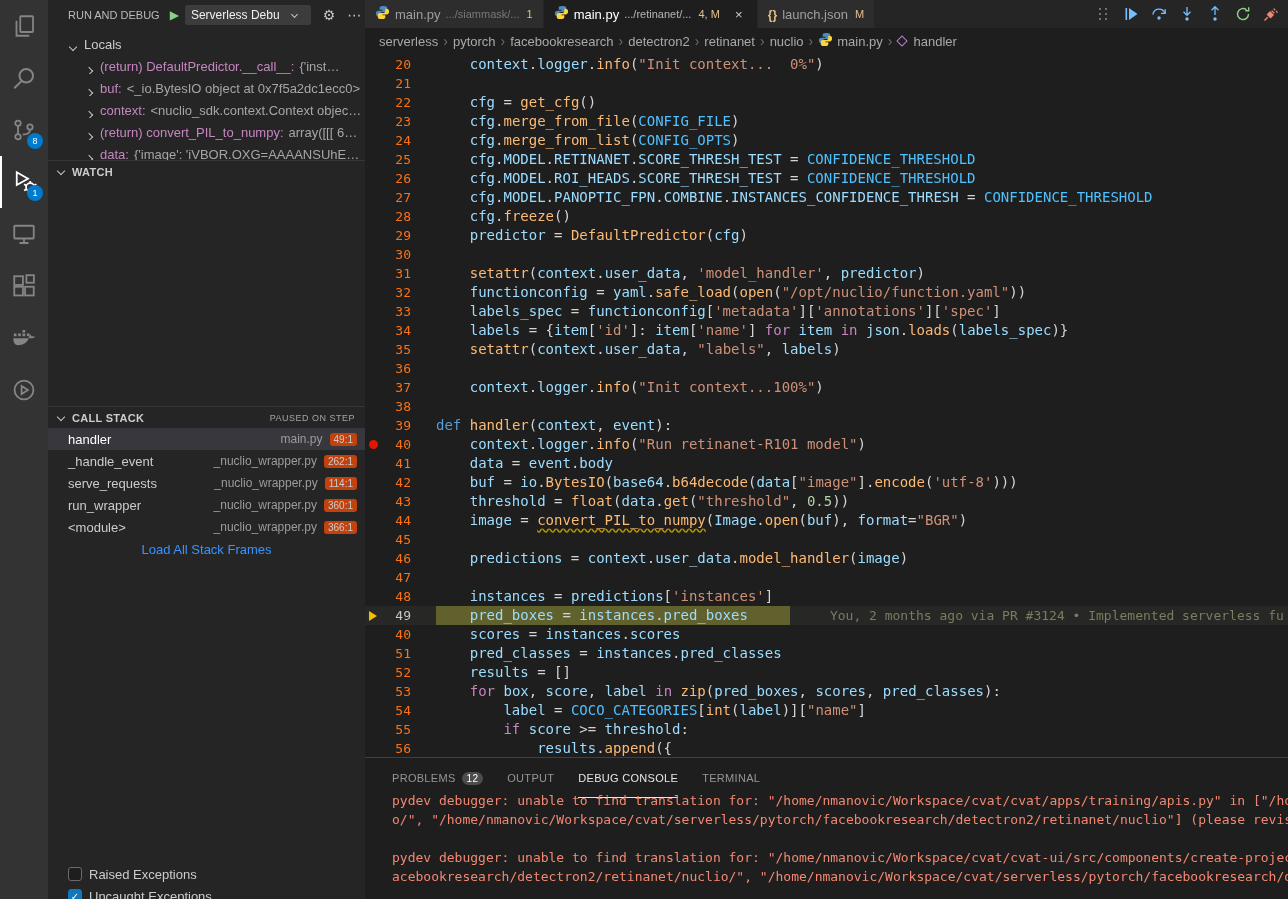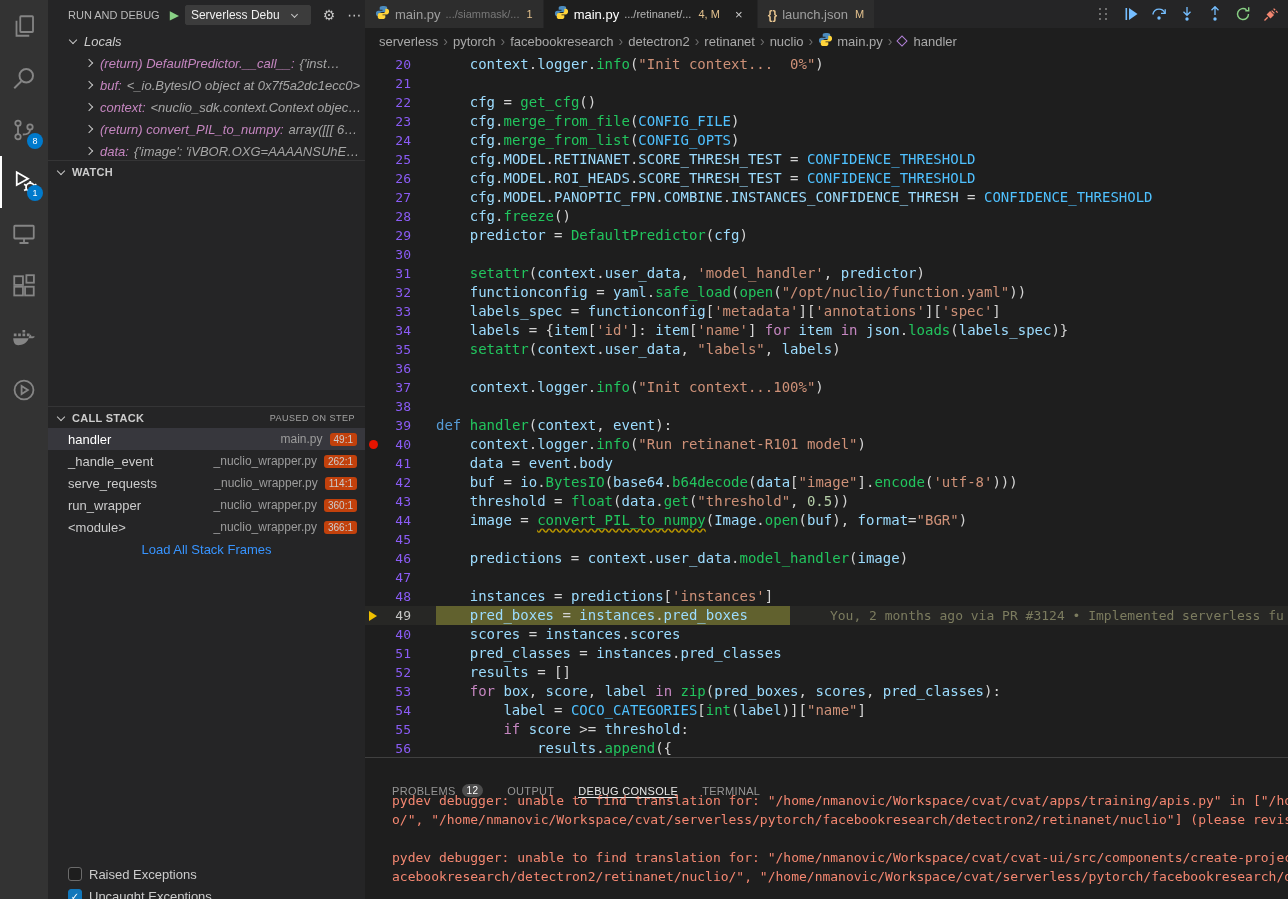--- a/index.html
+++ b/index.html
@@ -26,21 +26,21 @@
   .chev { width:6px; height:6px; border-right:1.4px solid #c5c5c5; border-bottom:1.4px solid #c5c5c5; display:inline-block; flex:none; }
   .chev.down { transform:rotate(45deg); margin:0 8px 2px 4px; }
   .chev.right { transform:rotate(-45deg); margin:0 8px 0 4px; }
   .chev.sm { width:5px; height:5px; }
   .sec-head { height:22px; flex:none; display:flex; align-items:center; padding-left:6px;
     font-size:11px; font-weight:bold; color:#cccccc; letter-spacing:.3px; cursor:pointer; }
   .sec-head.bt { border-top:1px solid rgba(128,128,128,0.18); }
   .paused { margin-left:auto; margin-right:10px; font-size:9px; font-weight:normal; color:rgba(204,204,204,0.75); letter-spacing:.5px; }
   .vars-body { height:130px; flex:none; overflow:hidden; }
   .watch-body { height:224px; flex:none; }
-  .row22 { height:22px; display:flex; align-items:center; white-space:nowrap; overflow:hidden; cursor:pointer;font-style:italic; }
+  .row22 { height:22px; display:flex; align-items:flex-end; white-space:nowrap; overflow:hidden; cursor:pointer; }
   .scope-row { padding-left:18px; }
   .var-row { padding-left:34px; }
   .var-name { color:#c586c0; }
   .var-value { color:#a6a6a6; margin-left:5px; }
   .cs-body { flex:none; }
   .cs-row { height:22px; display:flex; align-items:center; padding-left:20px; white-space:nowrap; overflow:hidden; cursor:pointer; }
   .cs-row.selected { background:#37373d; }
   .frame-fn { color:#cccccc; }
   .cs-row.selected .frame-fn { color:#ffffff; }
   .frame-file { margin-left:auto; color:#9c9c9c; font-size:12px; }
@@ -72,34 +72,34 @@
   .crumb-sep { color:#6e6e6e; margin:0 5px; font-size:14px; }
   .method-ic { width:8px; height:8px; border:1.5px solid #b180d7; transform:rotate(45deg); display:inline-block; margin:0 3px 0 1px; }
 
   .code { flex:1; overflow:hidden; font-family:"DejaVu Sans Mono", monospace; font-size:14px; line-height:19px; padding-top:1px; }
   .line { display:flex; height:19px; white-space:pre; }
   .line.current { background:rgba(219,219,168,0.05); }
   .gutter { width:46px; flex:none; display:flex; align-items:center; cursor:pointer; }
   .bpm { width:16px; flex:none; display:flex; align-items:center; justify-content:center; }
   .bp-dot { width:9px; height:9px; border-radius:50%; background:#e51400; }
   .cur-arrow { width:0; height:0; border-left:8px solid #f0c000; border-top:5px solid transparent; border-bottom:5px solid transparent; }
-  .lnum { flex:1; text-align:right; color:#8b5cf6; font-size:13px; }
+  .lnum { flex:1; text-align:right; color:#f97316; font-size:13px; }
   .line.current .lnum { color:#c6c6c6; }
   .line-content { padding-left:25px; display:flex; align-items:center; }
   .stmt { white-space:pre; }
   .line.current .stmt { background:#61612e; padding-right:42px; }
   .blame { color:#7c7c5f; font-size:13px; margin-left:40px; white-space:pre; }
-  .tk-p{color:#d4d4d4}.tk-v{color:#9cdcfe}.tk-f{color:#22c55e}.tk-k{color:#569cd6}
+  .tk-p{color:#d4d4d4}.tk-v{color:#9cdcfe}.tk-f{color:#fdba74}.tk-k{color:#569cd6}
   .tk-c{color:#c586c0}.tk-s{color:#ce9178}.tk-n{color:#b5cea8}.tk-u{color:#4fc1ff}
   .wavy { text-decoration:underline; text-decoration-style:wavy; text-decoration-color:#b89500; text-underline-offset:3px; }
 
   
   .panel { flex:1; min-height:0; border-top:1px solid rgba(128,128,128,0.35); background:#1e1e1e; display:flex; flex-direction:column; overflow:hidden; }
   .panel-tabs { height:26px; flex:none; display:flex; align-items:center; gap:24px; padding-left:27px; font-size:11px; letter-spacing:.3px; }
-  .ptab { color:#969696; display:flex; align-items:flex-end; gap:6px; height:100%; cursor:pointer; border-bottom:1px solid transparent;margin-top:28px; }
+  .ptab { color:#969696; display:flex; align-items:flex-start; gap:6px; height:100%; cursor:pointer; border-bottom:1px solid transparent;margin-top:28px; }
   .ptab.active { color:#e7e7e7; border-bottom-color:#e7e7e7; }
   .pbadge { background:#4d4d4d; color:#ffffff; border-radius:9px; padding:1px 5px; font-size:10px; }
   .console { flex:1; overflow:hidden; font-family:"DejaVu Sans Mono", monospace; font-size:13px; line-height:19px;
     color:#f48771; padding:7px 0 0 27px; }
   .console .cline { height:19px; white-space:pre; overflow:hidden; }
 </style>
 </head>
 <body>
 
 <div class="app">

